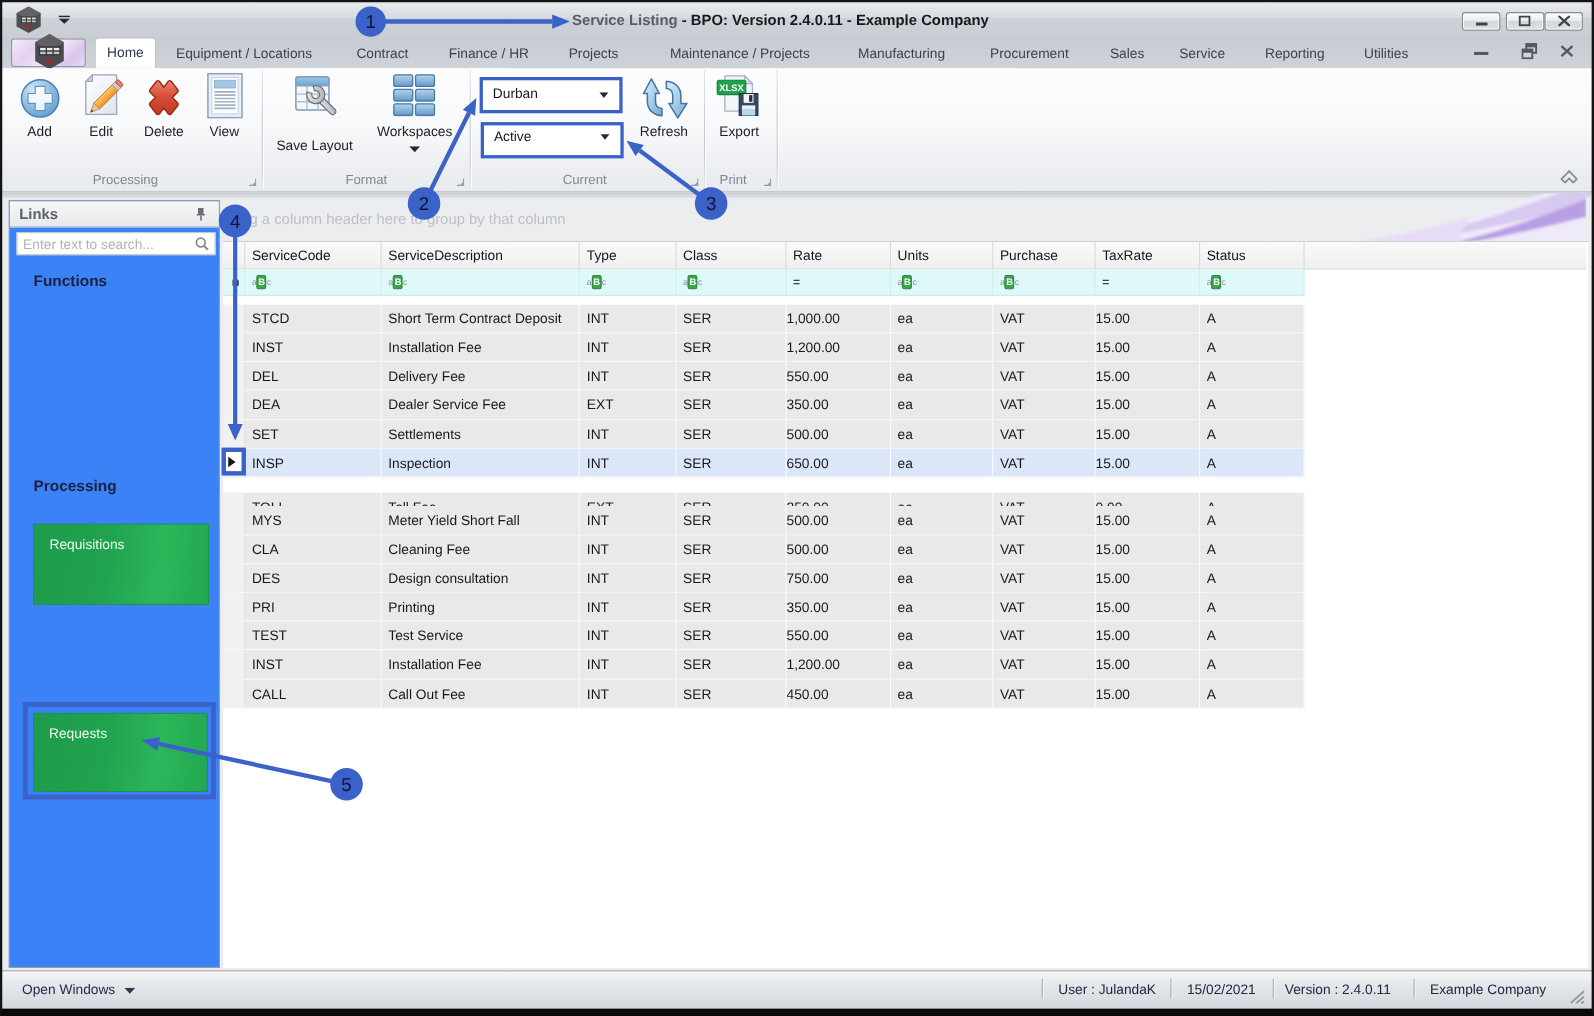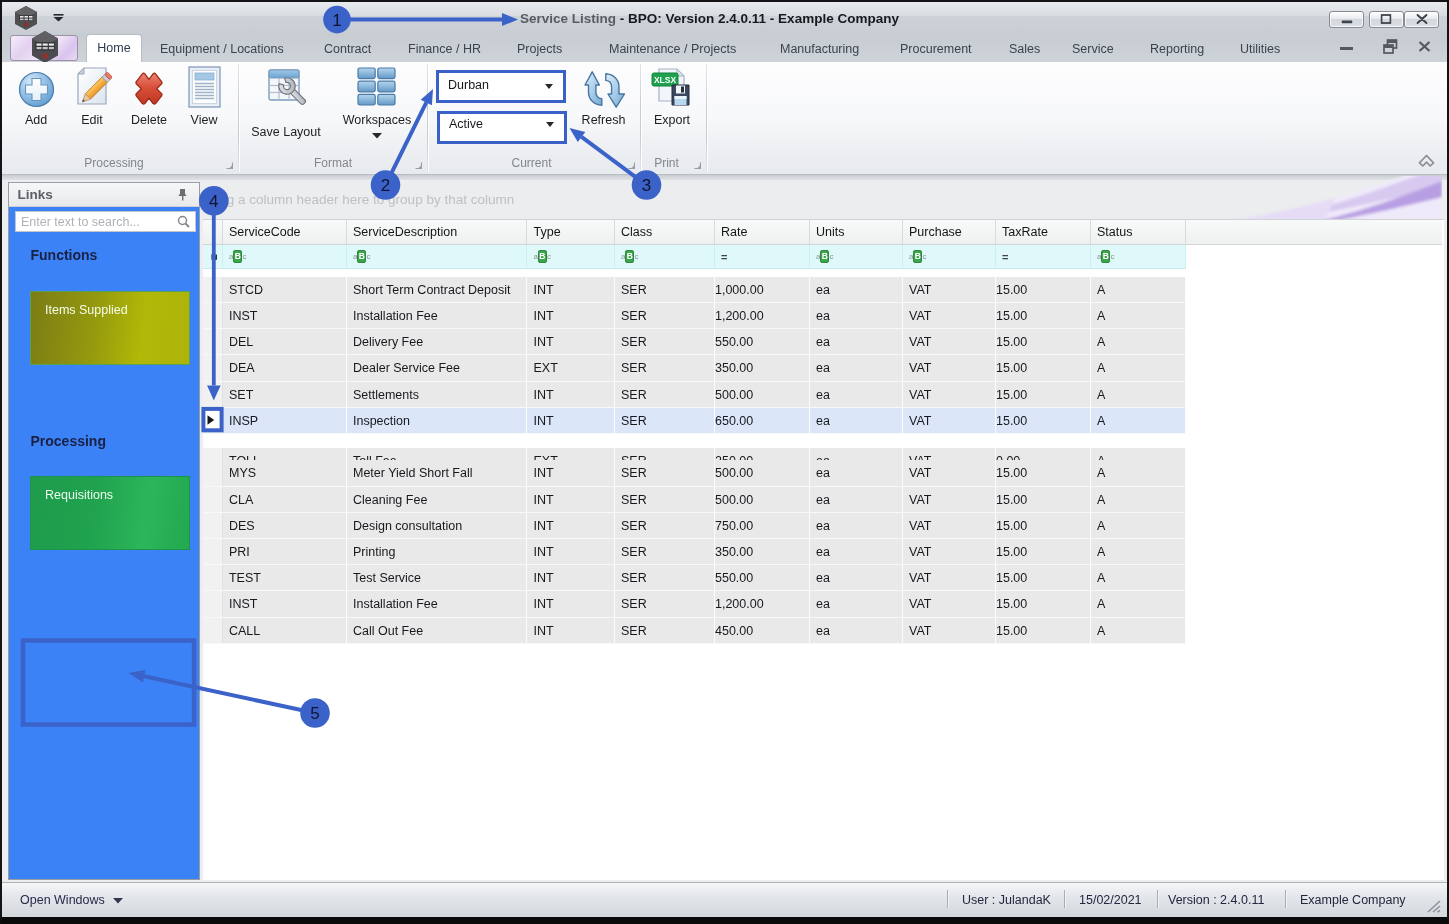--- a/index.html
+++ b/index.html
@@ -513,23 +513,23 @@
       </svg>
   </div>
   <div id="lsearch">
     <div style="position:absolute;left:5px;top:2.5px;font-size:12.5px;color:#aeb2b7">Enter text to search...</div>
     <svg style="position:absolute;right:5px;top:3px" width="13" height="13" viewBox="0 0 13 13">
         <circle cx="5.5" cy="5.5" r="4" fill="none" stroke="#83878c" stroke-width="1.5"></circle>
         <line x1="8.5" y1="8.5" x2="12" y2="12" stroke="#83878c" stroke-width="1.8"></line>
       </svg>
   </div>
   <div class="lsection" style="top:64px">Functions</div>
-  <div class="lbtn" style="top:108px;background:linear-gradient(97deg,#7b7c15 0%,#94990e 40%,#b2b807 70%,#adb309 100%);border:1px solid #58a156;color:#f6fdeb">Items Supplied</div>
   <div class="lsection" style="top:250px">Processing</div>
   <div class="lbtn green" style="top:293.5px">Requisitions</div>
+  <div class="lbtn green" style="top:465.5px;left:21px;width:159px;height:72px">Requests</div>
 </div>
 <div id="statusbar"></div>
 <div class="sbtext" style="left:20px;top:893px;color:#25294a">Open Windows</div>
 <svg class="abs" style="left:113px;top:898px" width="10" height="6" viewBox="0 0 10 6">
     <polygon points="0,0 10,0 5,5.5" fill="#33374f"></polygon>
   </svg>
 <div class="sbsep" style="left:947px;top:890px"></div>
 <div class="sbtext" style="left:962px;top:893px">User : JulandaK</div>
 <div class="sbsep" style="left:1064px;top:890px"></div>
 <div class="sbtext" style="left:1079px;top:893px">15/02/2021</div>

